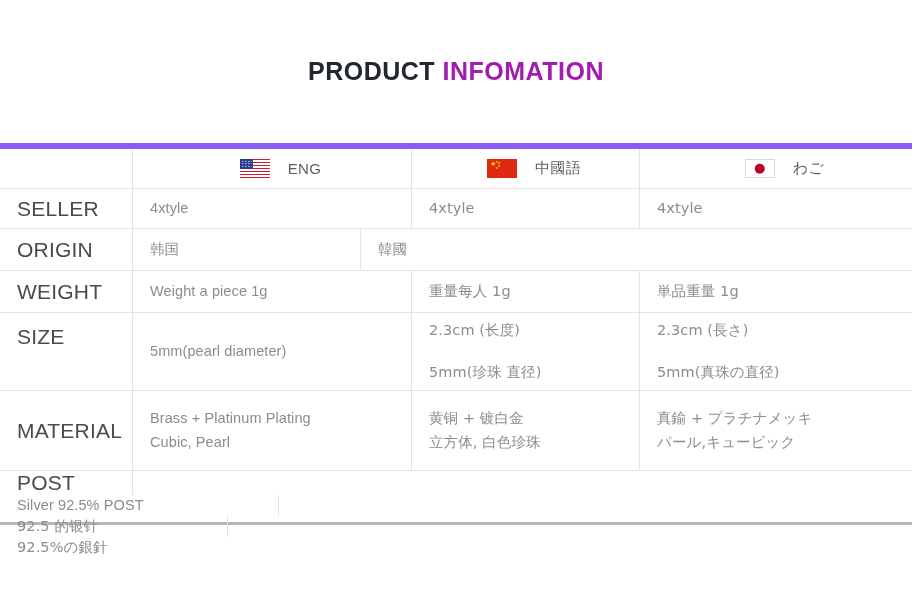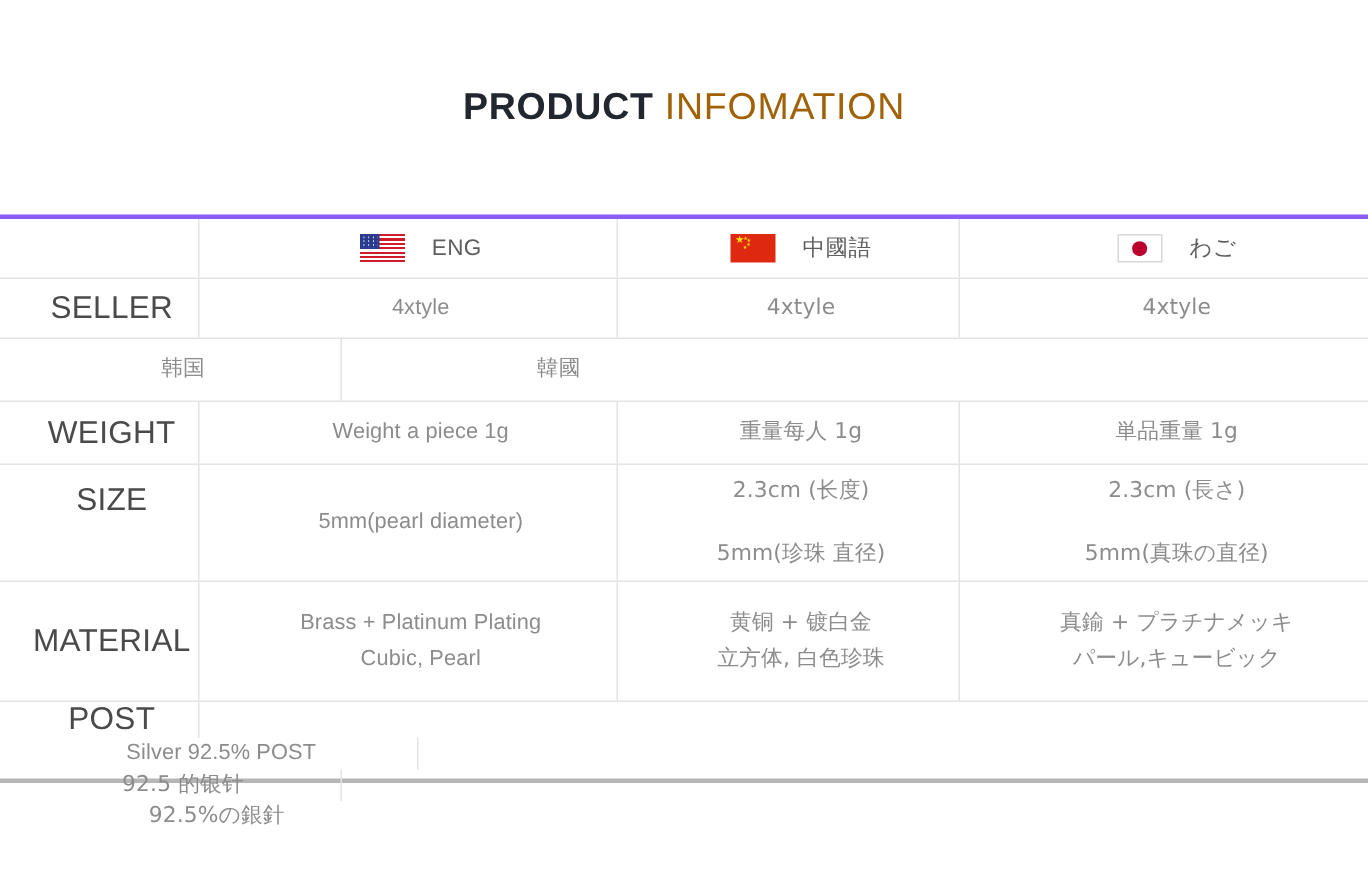--- a/index.html
+++ b/index.html
@@ -30,34 +30,33 @@
     font-size: 25px;
     letter-spacing: 0.5px;
     white-space: nowrap;
     line-height: 1;
   }
   .title .t-strong {
     color: #21262f;
     font-weight: bold;
   }
   .title .t-light {
-    color: #a16207;
-    font-weight: normal;
+    color: #a21caf;
+    font-weight: bold;
   }
 
   
   .table {
     position: absolute;
     top: 143px;
     left: 0;
     width: 912px;
-    border-top: 3px solid #8b5cf6;
+    border-top: 6px solid #8b5cf6;
     border-bottom: 3px solid #b6b6b6;
     box-sizing: border-box;
-    text-align: center;
   }
   .row {
     display: flex;
     width: 912px;
     border-bottom: 1px solid #e3e3e3;
     box-sizing: border-box;
   }
   .row:last-child {
     border-bottom: none;
     flex-direction: column;
@@ -247,20 +246,23 @@
     </div>
     <div class="cell c-chn">
       <span class="value-text cjk">4xtyle</span>
     </div>
     <div class="cell c-jpn">
       <span class="value-text cjk">4xtyle</span>
     </div>
   </div>
 
   <div class="row row-origin">
+    <div class="cell c-label">
+      <span class="label-text">ORIGIN</span>
+    </div>
     <div class="cell c-chn">
       <span class="value-text cjk">韩国</span>
     </div>
     <div class="cell c-jpn">
       <span class="value-text cjk">韓國</span>
     </div>
   </div>
 
   <div class="row row-weight">
     <div class="cell c-label">

